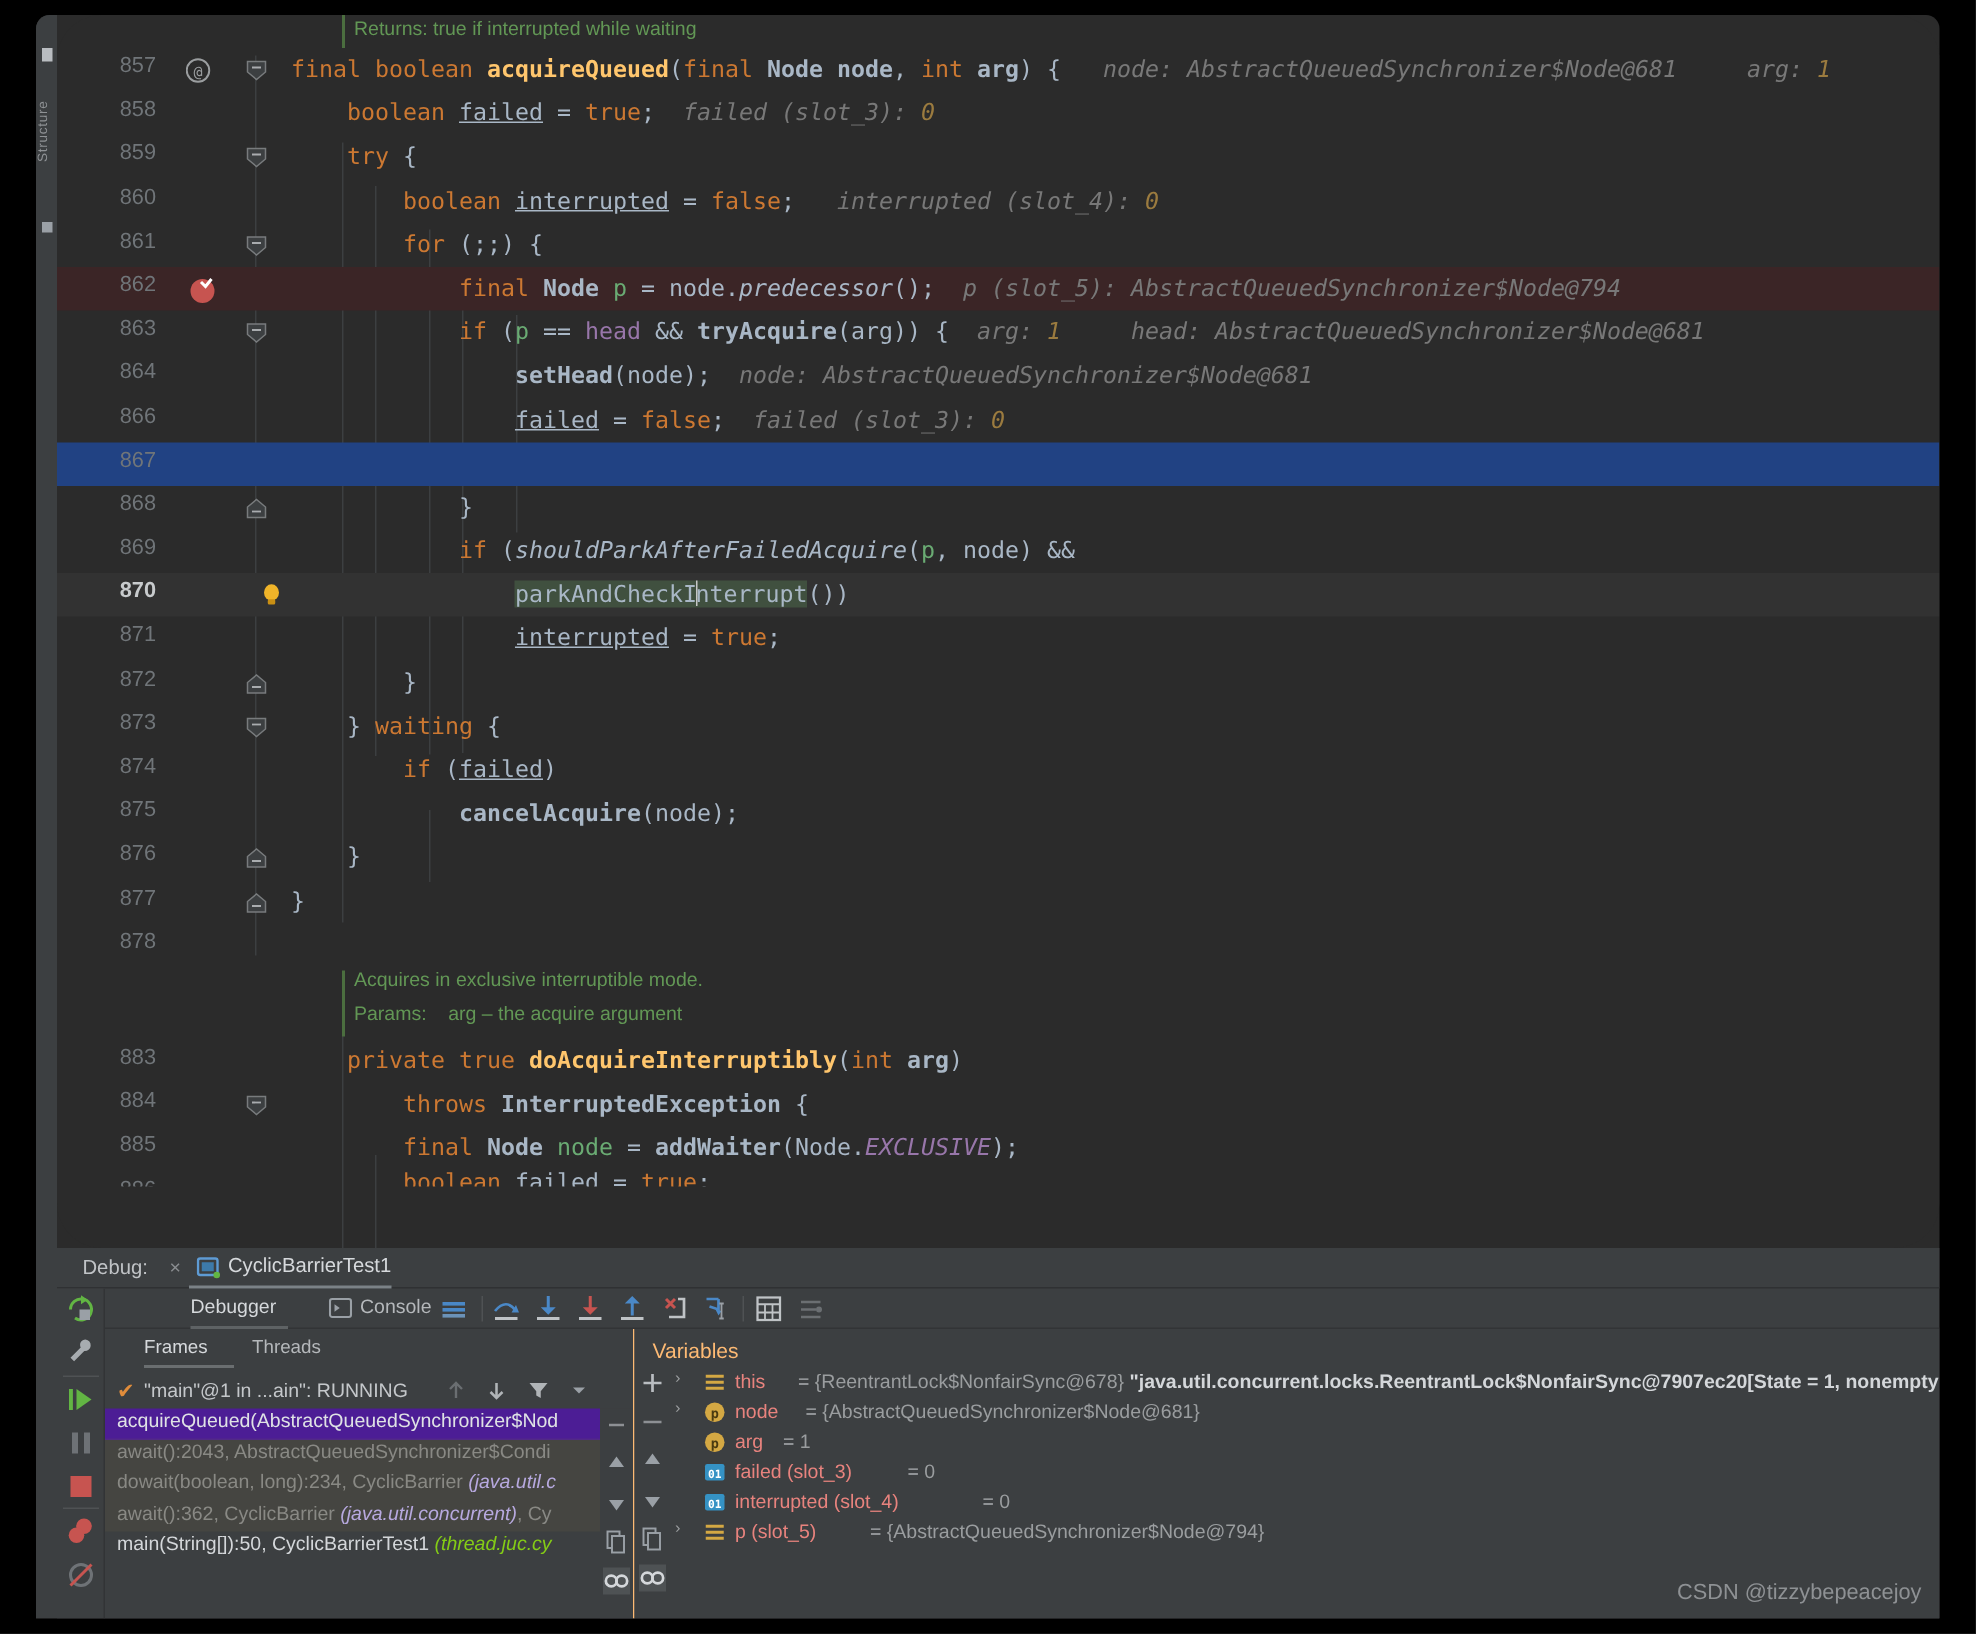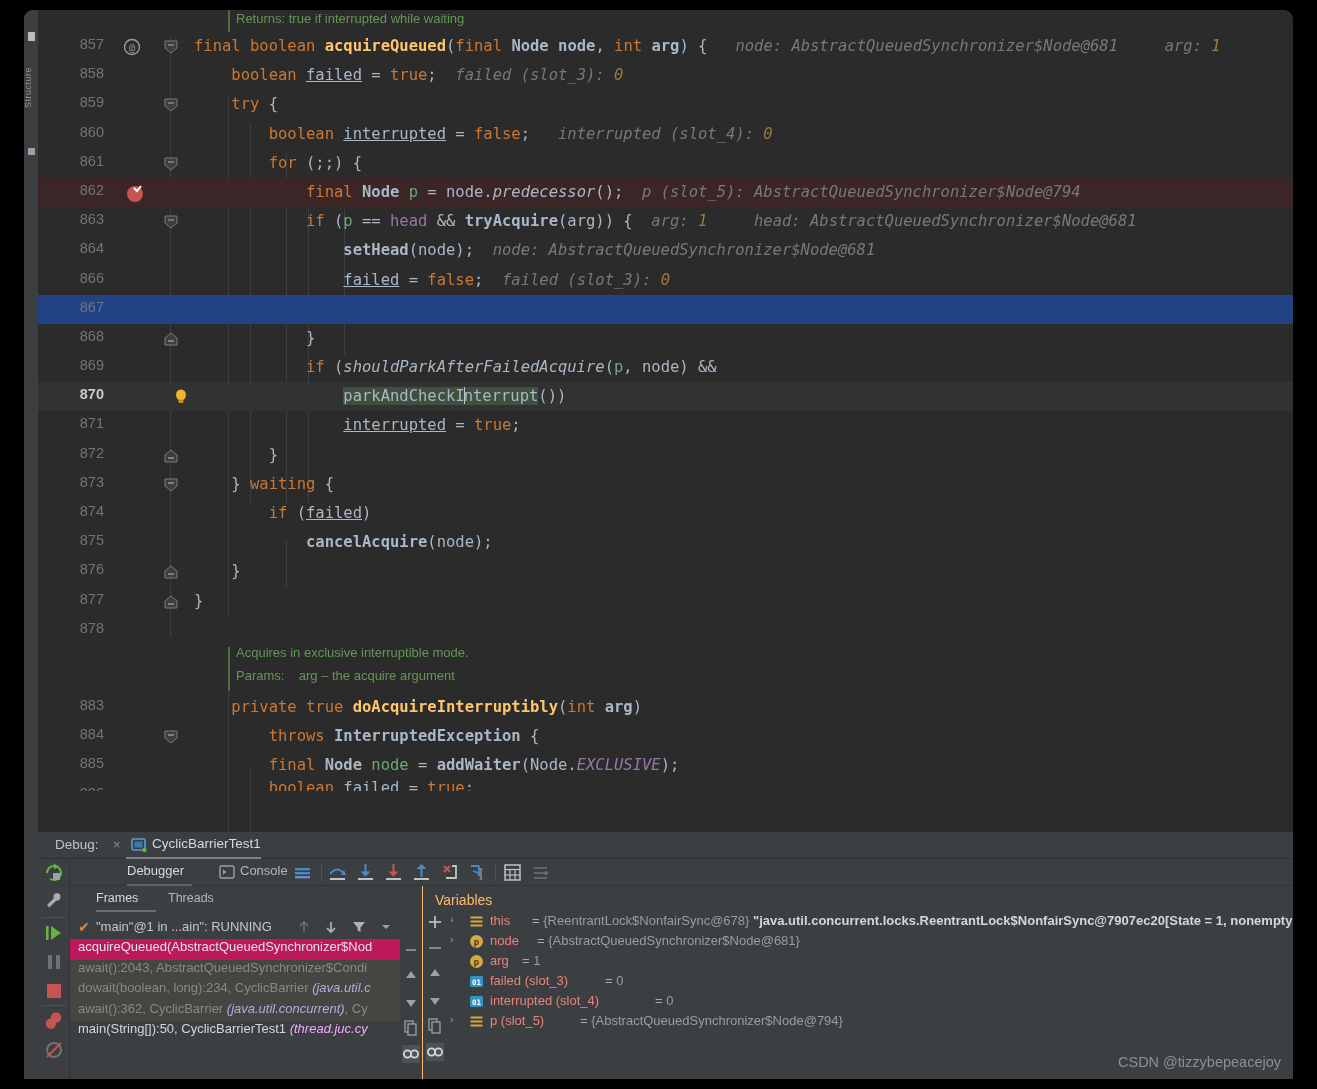--- a/index.html
+++ b/index.html
@@ -156,24 +156,24 @@
   }
   #thread-check { position:absolute; left:8px; top:5px; font-size:14px; color:#e08c3b; }
   #thread-text  { position:absolute; left:26px; top:5px; font-size:13px; color:#c4c7ca; }
   .thr-ic { position:absolute; top:4px; width:18px; height:18px; }
 
   #frames-list { position:absolute; left:0; top:53px; right:22px; bottom:0; }
   .frame {
     position:relative; height:20.5px; padding-left:8px;
     font-size:13px; color:#8d8f91; white-space:nowrap; overflow:hidden;
   }
-  .frame.sel   { background:#be185d; color:#dfe2e5; font-weight:normal; }
+  .frame.sel   { background:#4c1d95; color:#dfe2e5; font-weight:normal; }
   .frame.user  { color:#d4d7da; }
   .frame .it   { font-style:italic; color:#c4b5fd; }
-  .frame.user .it { color:#f0abfc; }
+  .frame.user .it { color:#84cc16; }
   #frames-overlay {
     position:absolute; left:0; top:73px; width:331px; height:62px;
     background:rgba(120,105,70,.16); pointer-events:none;
   }
   #frames-rightcol {
     position:absolute; right:0; top:53px; width:22px; bottom:0;
     background:#3c3f41;
   }
   .frc { position:absolute; left:2px; width:18px; height:18px; }
   .frc.active { background:#4e5254; }

